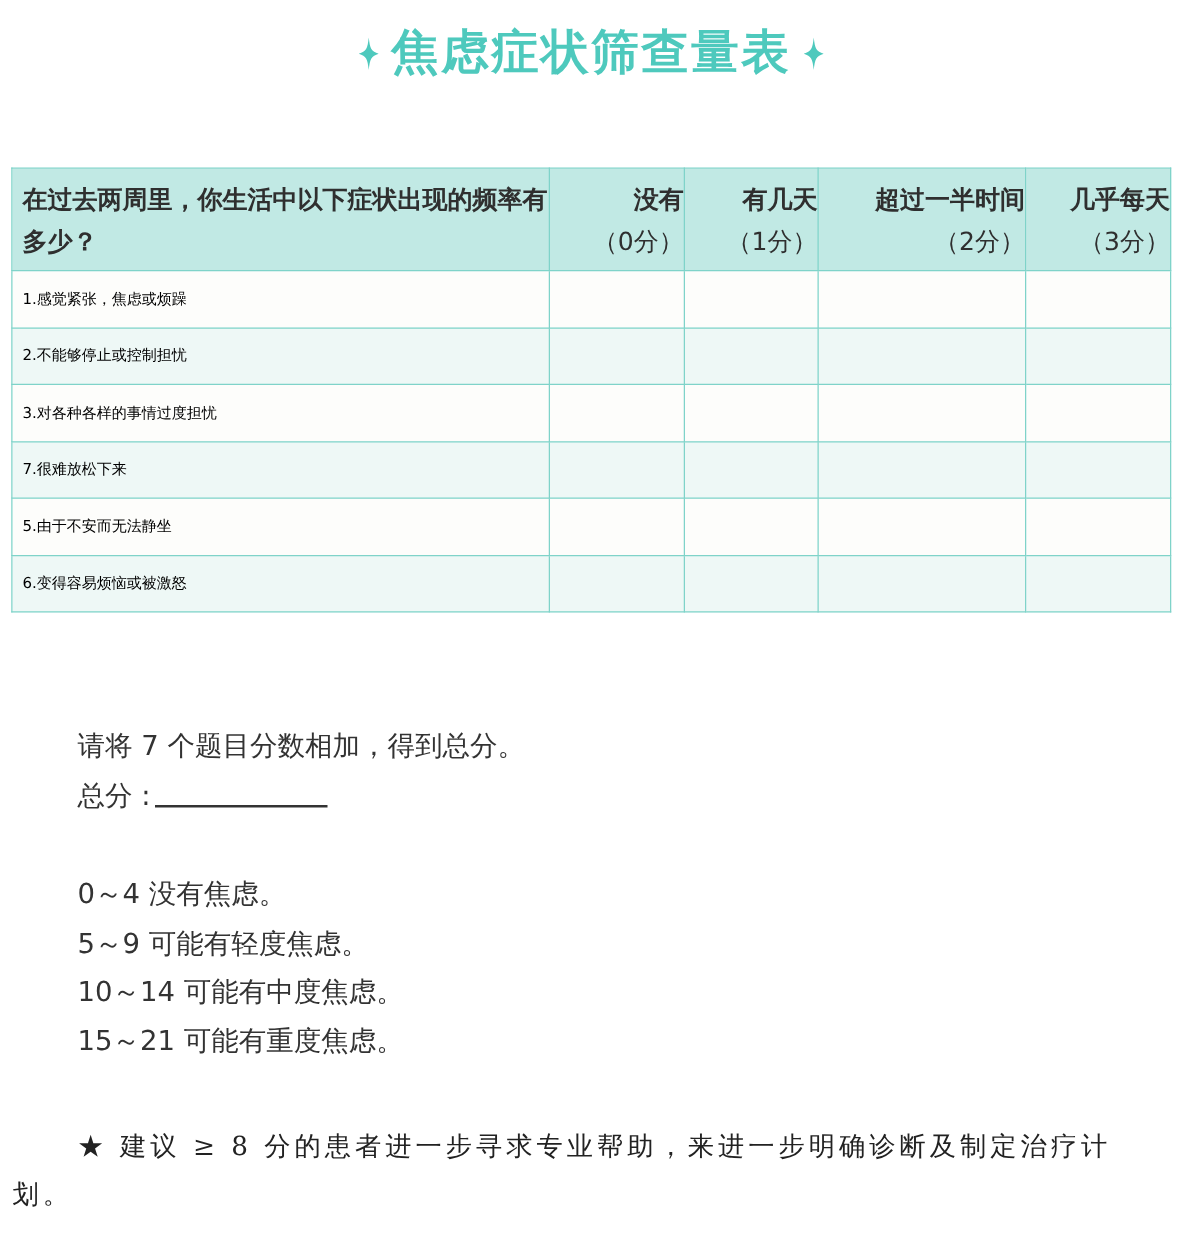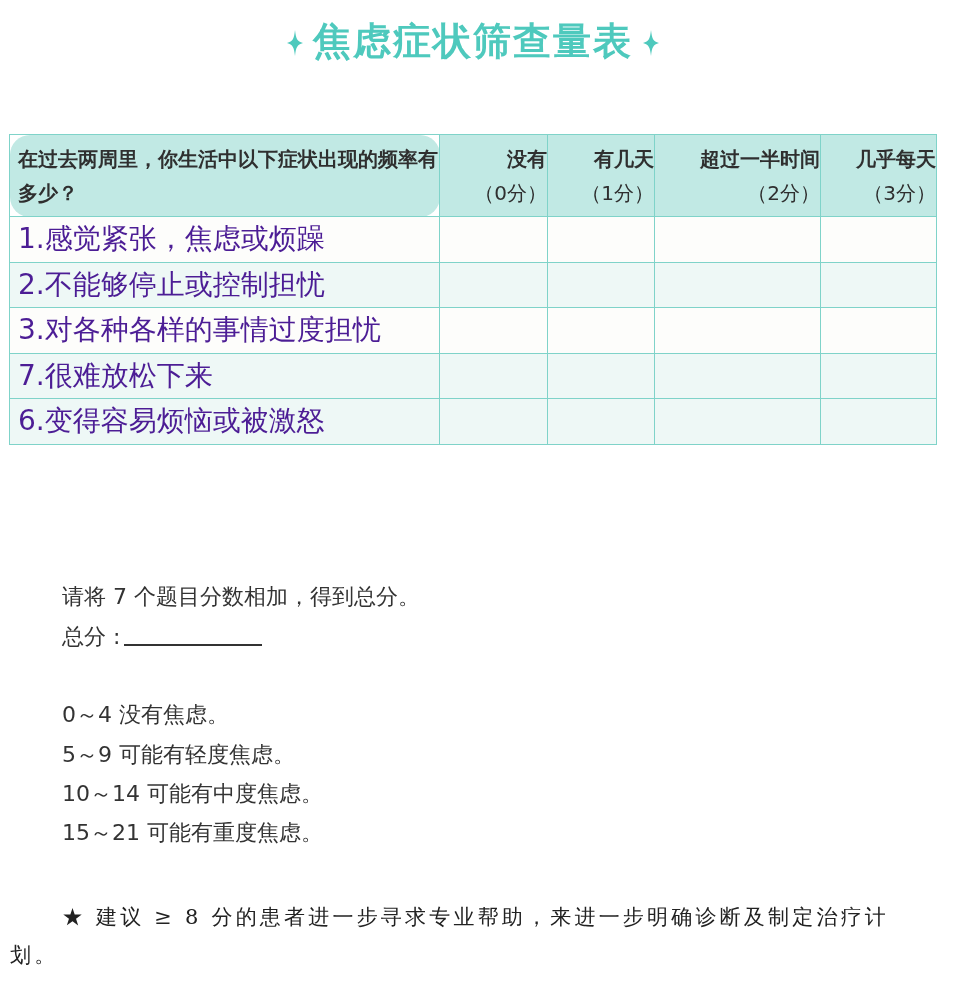--- a/index.html
+++ b/index.html
@@ -6,24 +6,24 @@
     body { width:960px; height:998px; position:relative; overflow:hidden;
       font-family:"DejaVu Sans", sans-serif; color:#2b2b2b; }
     .title { position:absolute; left:0; top:16px; width:946px; text-align:center;
       font-size:38px; font-weight:bold; color:#4ec9bd; letter-spacing:2px; }
     .title .spark { display:inline-block; width:16px; height:26px; vertical-align:-2px; margin:0 10px; }
     table.scale { position:absolute; left:9px; top:134px; border-collapse:collapse;
       table-layout:fixed; width:927px; }
     table.scale td, table.scale th { border:1px solid #7fd3c9; padding:0; }
     table.scale th { background:#c1e9e4; font-weight:bold; font-size:20px; color:#2f2f2f;
       height:81px; line-height:34px; }
-    table.scale th.q { text-align:left; padding-left:8px;border-radius:20px; }
+    table.scale th.q { text-align:left; padding-left:8px; }
     table.scale th.opt { text-align:right; }
     table.scale th .pts { font-weight:normal; }
-    table.scale td { height:44.5px; font-size:28px; color:#4c1d95; }
+    table.scale td { height:44.5px; font-size:12px; color:#000000; }
     table.scale td.item { padding-left:8px; }
     tr.odd td { background:#fdfdfb; }
     tr.even td { background:#eef8f6; }
     .para { position:absolute; left:62px; font-size:22px; color:#333;
       font-family:"DejaVu Sans", sans-serif; }
     .blank { display:inline-block; width:138px; border-bottom:2px solid #333; height:20px; vertical-align:-2px; margin-left:4px; }
     .note { position:absolute; left:10px; top:898px; width:925px; font-size:21px; line-height:38px;
       font-family:"DejaVu Serif", serif; color:#222; text-indent:52px; letter-spacing:3.2px; }
   </style>
 </head>
@@ -86,20 +86,27 @@
         <td></td>
         <td></td>
   </tr>
   <tr class="even">
     <td class="item">7.很难放松下来</td>
     <td></td>
         <td></td>
         <td></td>
         <td></td>
   </tr>
+  <tr class="odd">
+    <td class="item">5.由于不安而无法静坐</td>
+    <td></td>
+        <td></td>
+        <td></td>
+        <td></td>
+  </tr>
   <tr class="even">
     <td class="item">6.变得容易烦恼或被激怒</td>
     <td></td>
         <td></td>
         <td></td>
         <td></td>
   </tr>
 </tbody>
   </table>
 

